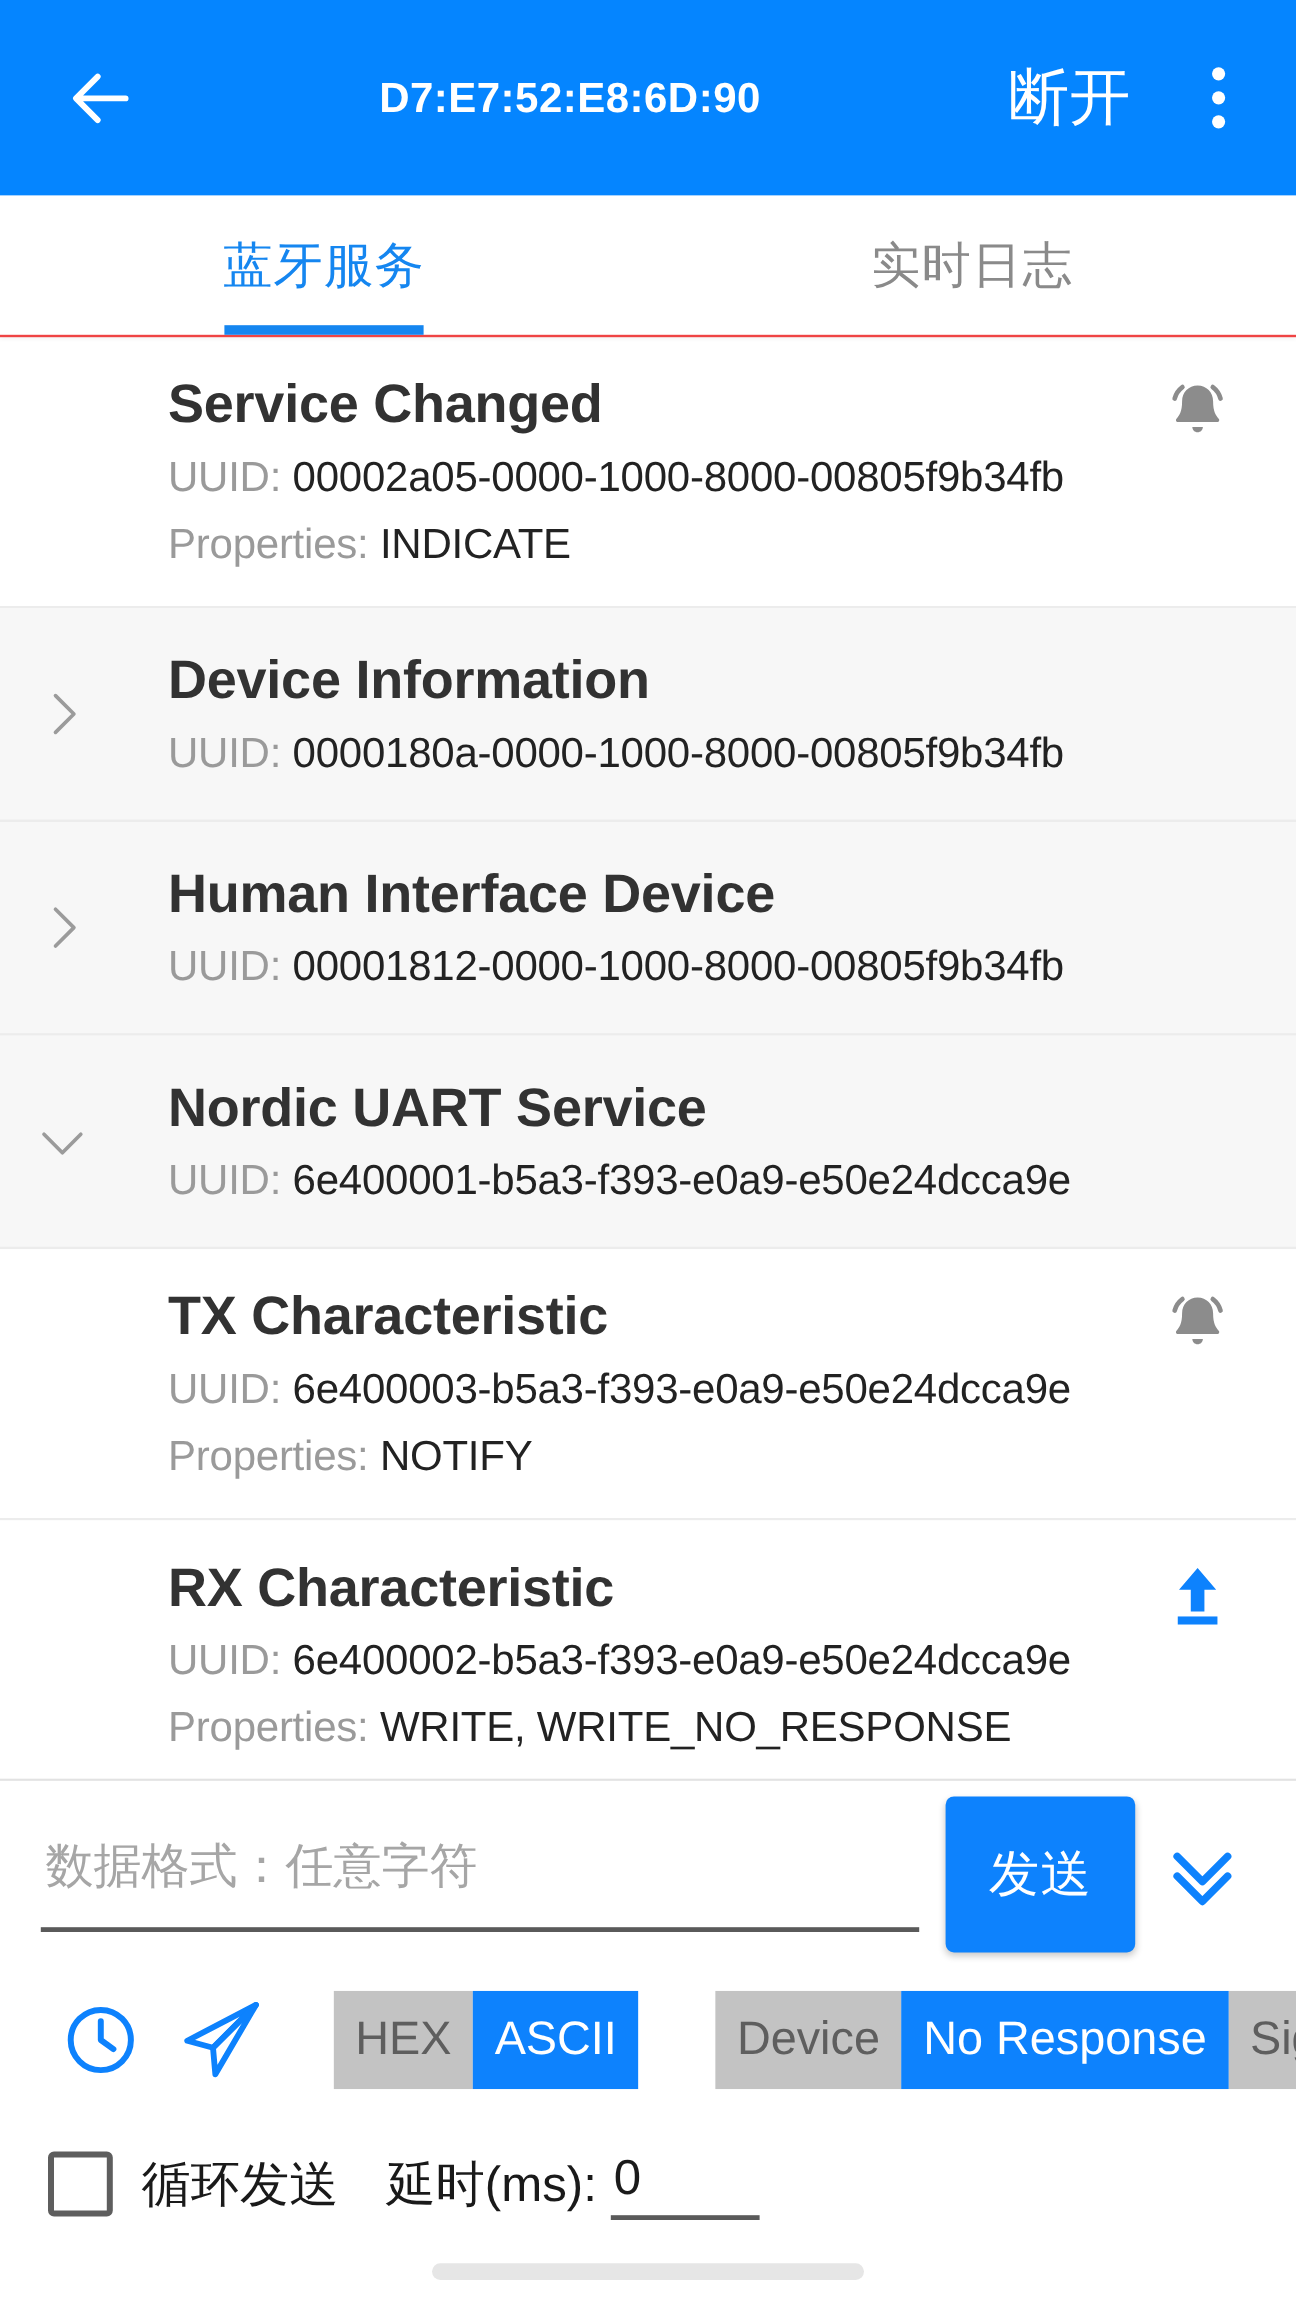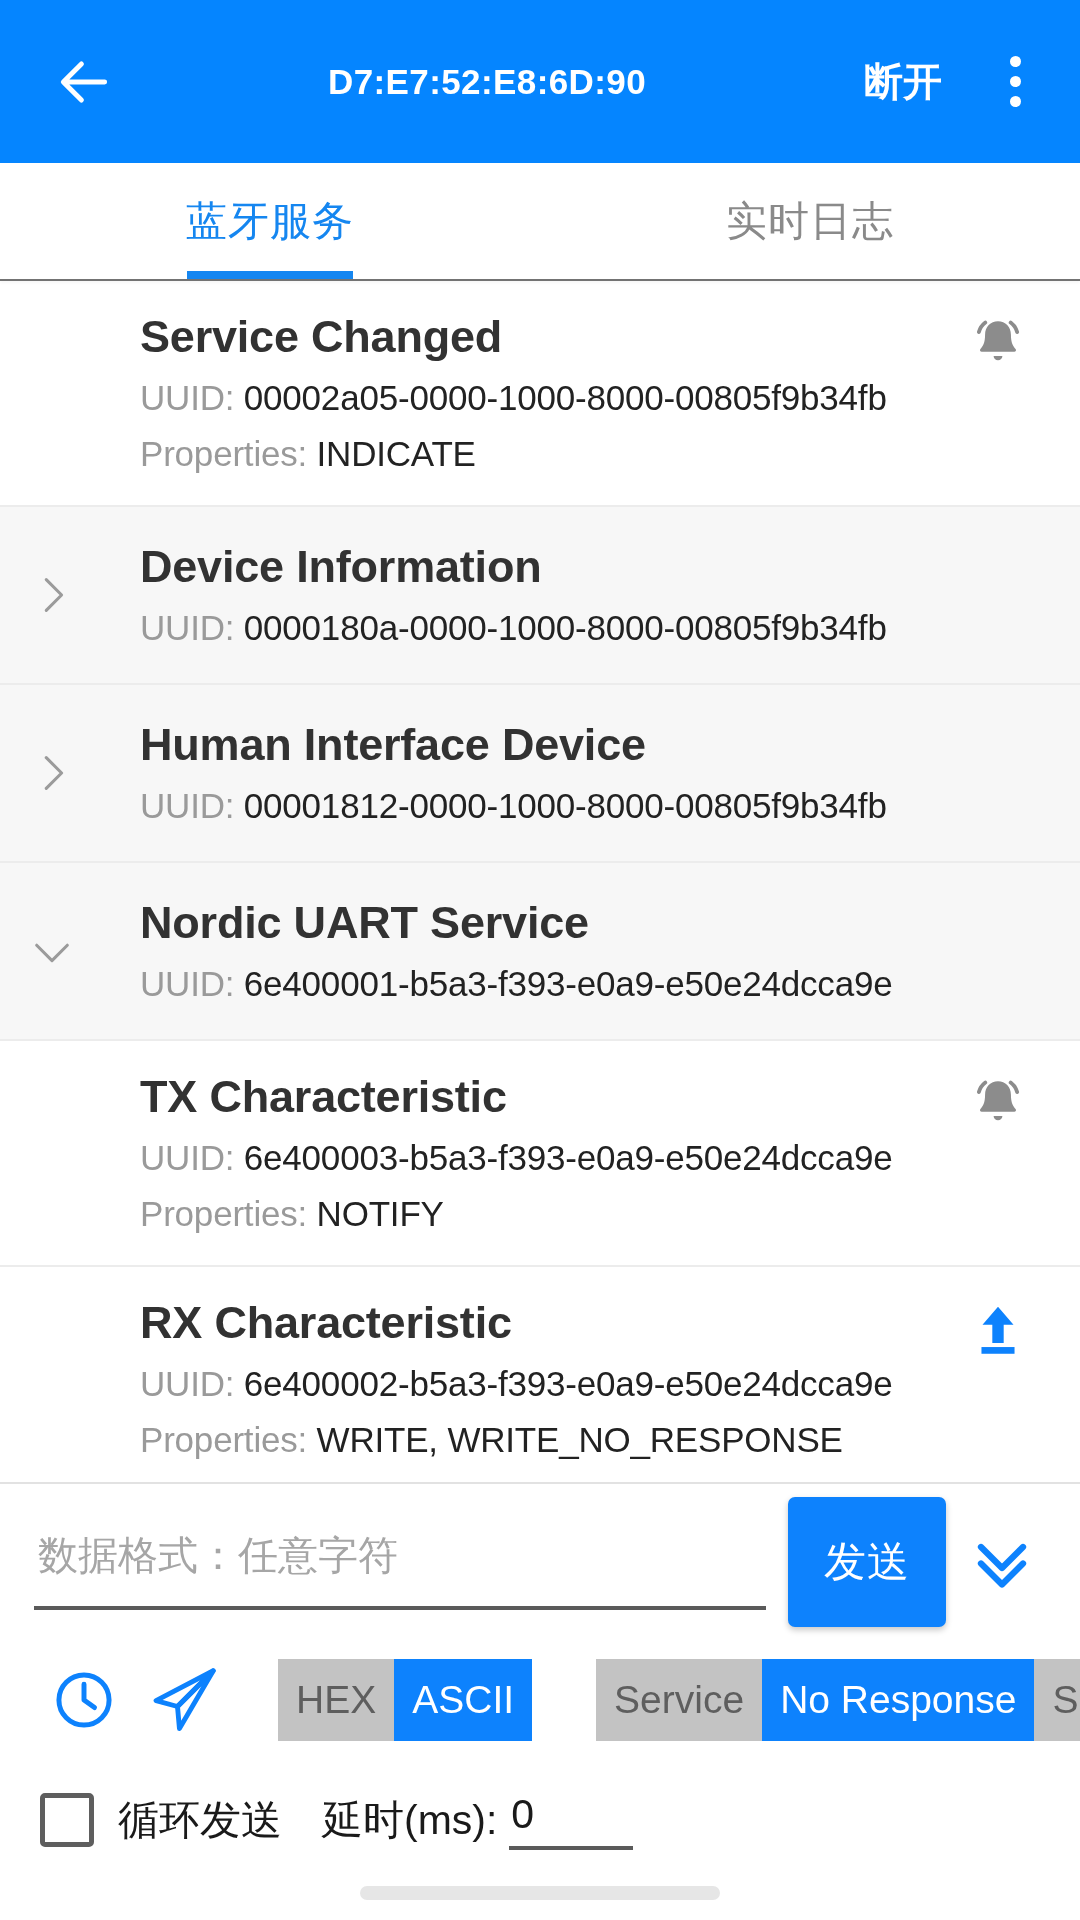--- a/index.html
+++ b/index.html
@@ -57,22 +57,22 @@
   .appbar-subtitle {
     color: #ffffff;
     font-size: 35px;
     font-weight: bold;
     line-height: 46px;
     letter-spacing: 0.4px;
     white-space: nowrap;
   }
   .appbar-action {
     color: #ffffff;
-    font-size: 39px;
-    font-weight: 700;
+    font-size: 51px;
+    font-weight: 400;
     white-space: nowrap;
     padding: 14px 10px;
     cursor: pointer;
     flex: 0 0 auto;
   }
   .overflow-btn {
     width: 78px;
     height: 92px;
     display: flex;
     flex-direction: column;
@@ -90,21 +90,21 @@
     border-radius: 50%;
     background: #ffffff;
   }
 
   
   .tabbar {
     flex: 0 0 118px;
     height: 118px;
     display: flex;
     background: #ffffff;
-    border-bottom: 2px solid #737373;
+    border-bottom: 2px solid #ef4444;
     box-shadow: 0 2px 3px rgba(0,0,0,0.035);
     position: relative;
     z-index: 2;
   }
   .tab {
     flex: 1 1 50%;
     display: flex;
     align-items: center;
     justify-content: center;
     position: relative;
@@ -517,21 +517,21 @@
           <path d="M21 3 L10 14 L10.6 20.8 L21 3 Z" fill="none" stroke="#0D82FD" stroke-width="1.5" stroke-linejoin="round"></path>
         </svg>
       </div>
 
       <div class="seg group1">
         <div class="seg-item">HEX</div>
         <div class="seg-item active">ASCII</div>
       </div>
 
       <div class="seg group2">
-        <div class="seg-item">Service</div>
+        <div class="seg-item">Device</div>
         <div class="seg-item active">No Response</div>
         <div class="seg-item">Signed</div>
       </div>
     </div>
 
     <div class="looprow">
       <div class="checkbox"></div>
       <div class="loop-label">循环发送</div>
       <div class="delay-label">延时(ms):</div>
       <input class="delay-input" type="text" value="0" style="">

